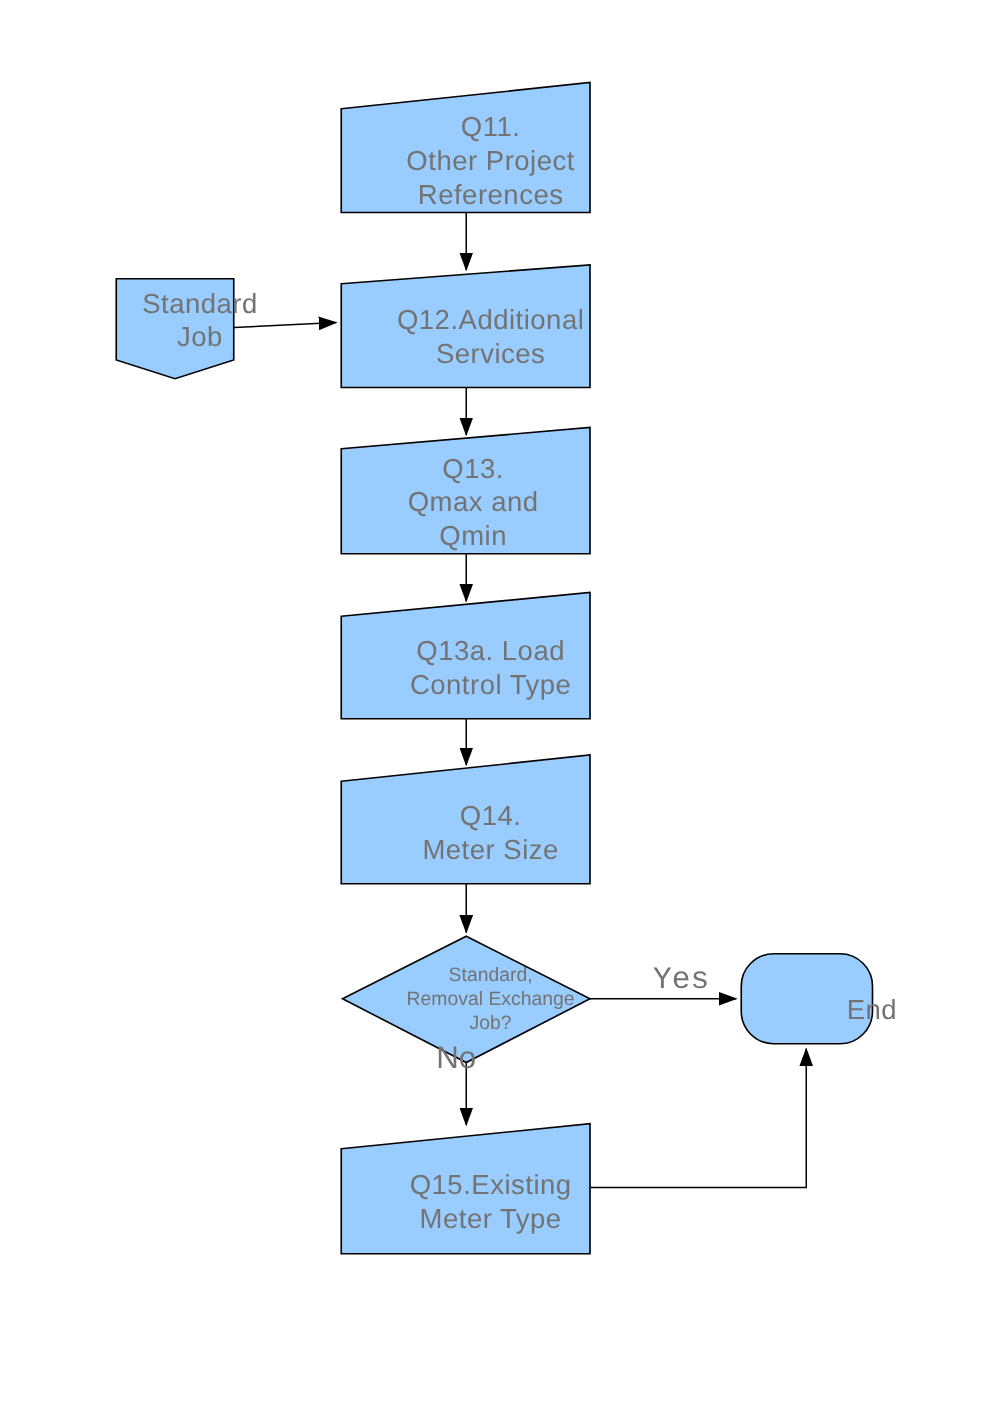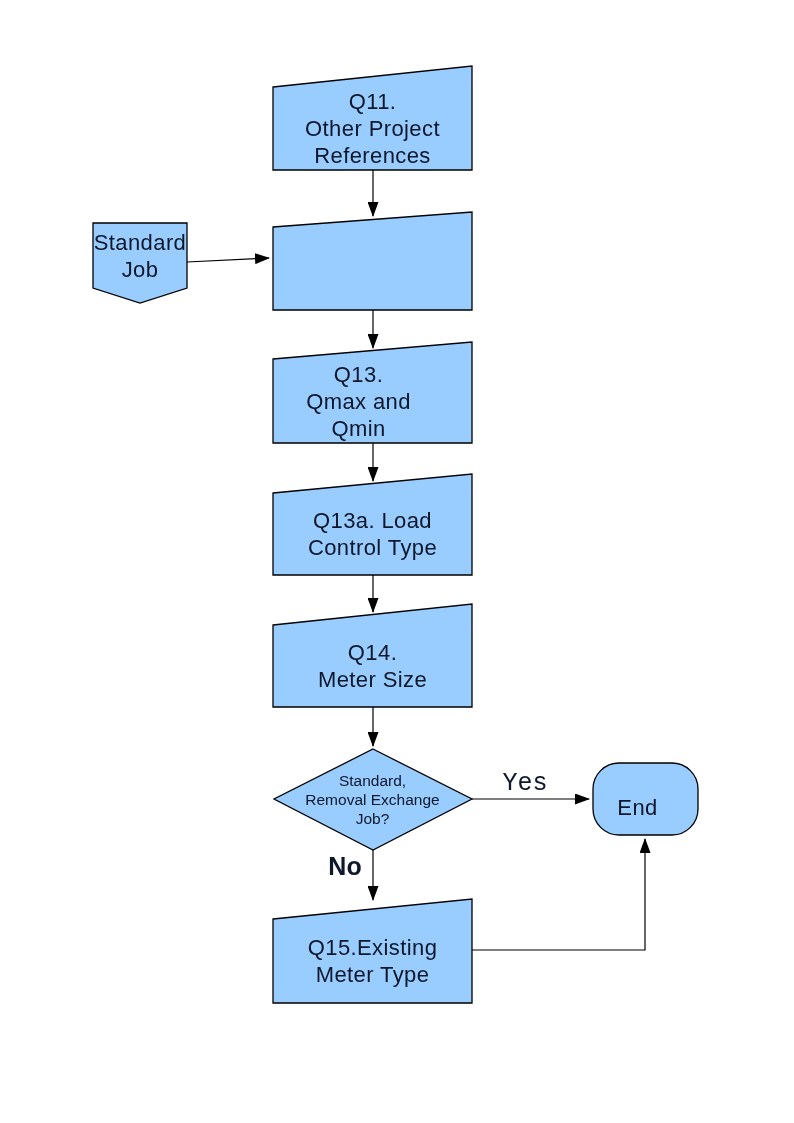--- a/index.html
+++ b/index.html
@@ -30,21 +30,22 @@
     stroke-width: 1.2;
     fill: none;
   }
   .label {
     position: absolute;
     display: flex;
     align-items: center;
     justify-content: center;
     text-align: center;
     white-space: pre-line;
-    color: #0f172a;
+    color: #737373;
+    margin-left: 20px;
   }
   .node-label {
     font-size: 22px;
     line-height: 27px;
     letter-spacing: 0.4px;
   }
   .diamond-label {
     font-size: 15.5px;
     line-height: 19px;
   }
@@ -84,30 +85,32 @@
     <polygon class="shape" points="373,749 472,799 373,850 274,799"></polygon>
     <rect class="shape" x="593" y="763" width="105" height="72" rx="26" ry="26"></rect>
     <polygon class="shape" points="273,919 472,899 472,1003 273,1003"></polygon>
   </svg>
 
   <div class="label node-label" style="left:273px; top:87px;  width:199px; height:83px;">Q11.
 Other Project
 References</div>
   <div class="label node-label" style="left:93px;  top:223px; width:94px;  height:65px;">Standard
 Job</div>
+  <div class="label node-label" style="left:273px; top:227px; width:199px; height:83px;">Q12.Additional
+Services</div>
   <div class="label node-label" style="left:259px; top:359px; width:199px; height:84px;">Q13.
 Qmax and
 Qmin</div>
   <div class="label node-label" style="left:273px; top:493px; width:199px; height:82px;text-align:center;">Q13a. Load
 Control Type</div>
   <div class="label node-label" style="left:273px; top:625px; width:199px; height:82px;">Q14.
 Meter Size</div>
   <div class="label diamond-label" style="left:273px; top:749px; width:199px; height:101px;">Standard,
 Removal Exchange
 Job?</div>
-  <div class="label node-label" style="left:585px; top:763px; width:105px; height:88px;">End</div>
+  <div class="label node-label" style="left:625px; top:763px; width:105px; height:88px;">End</div>
   <div class="label node-label" style="left:273px; top:919px; width:199px; height:84px;">Q15.Existing
 Meter Type</div>
 
   <div class="label edge-label" style="left:494px; top:769px; width:62px; height:30px;font-family:Liberation Mono, monospace;">Yes</div>
-  <div class="label edge-label" style="left:318px; top:851px; width:54px; height:30px;font-weight:bold;">No</div>
+  <div class="label edge-label" style="left:318px; top:831px; width:54px; height:30px;">No</div>
 
 </div>
 
 </body></html>

